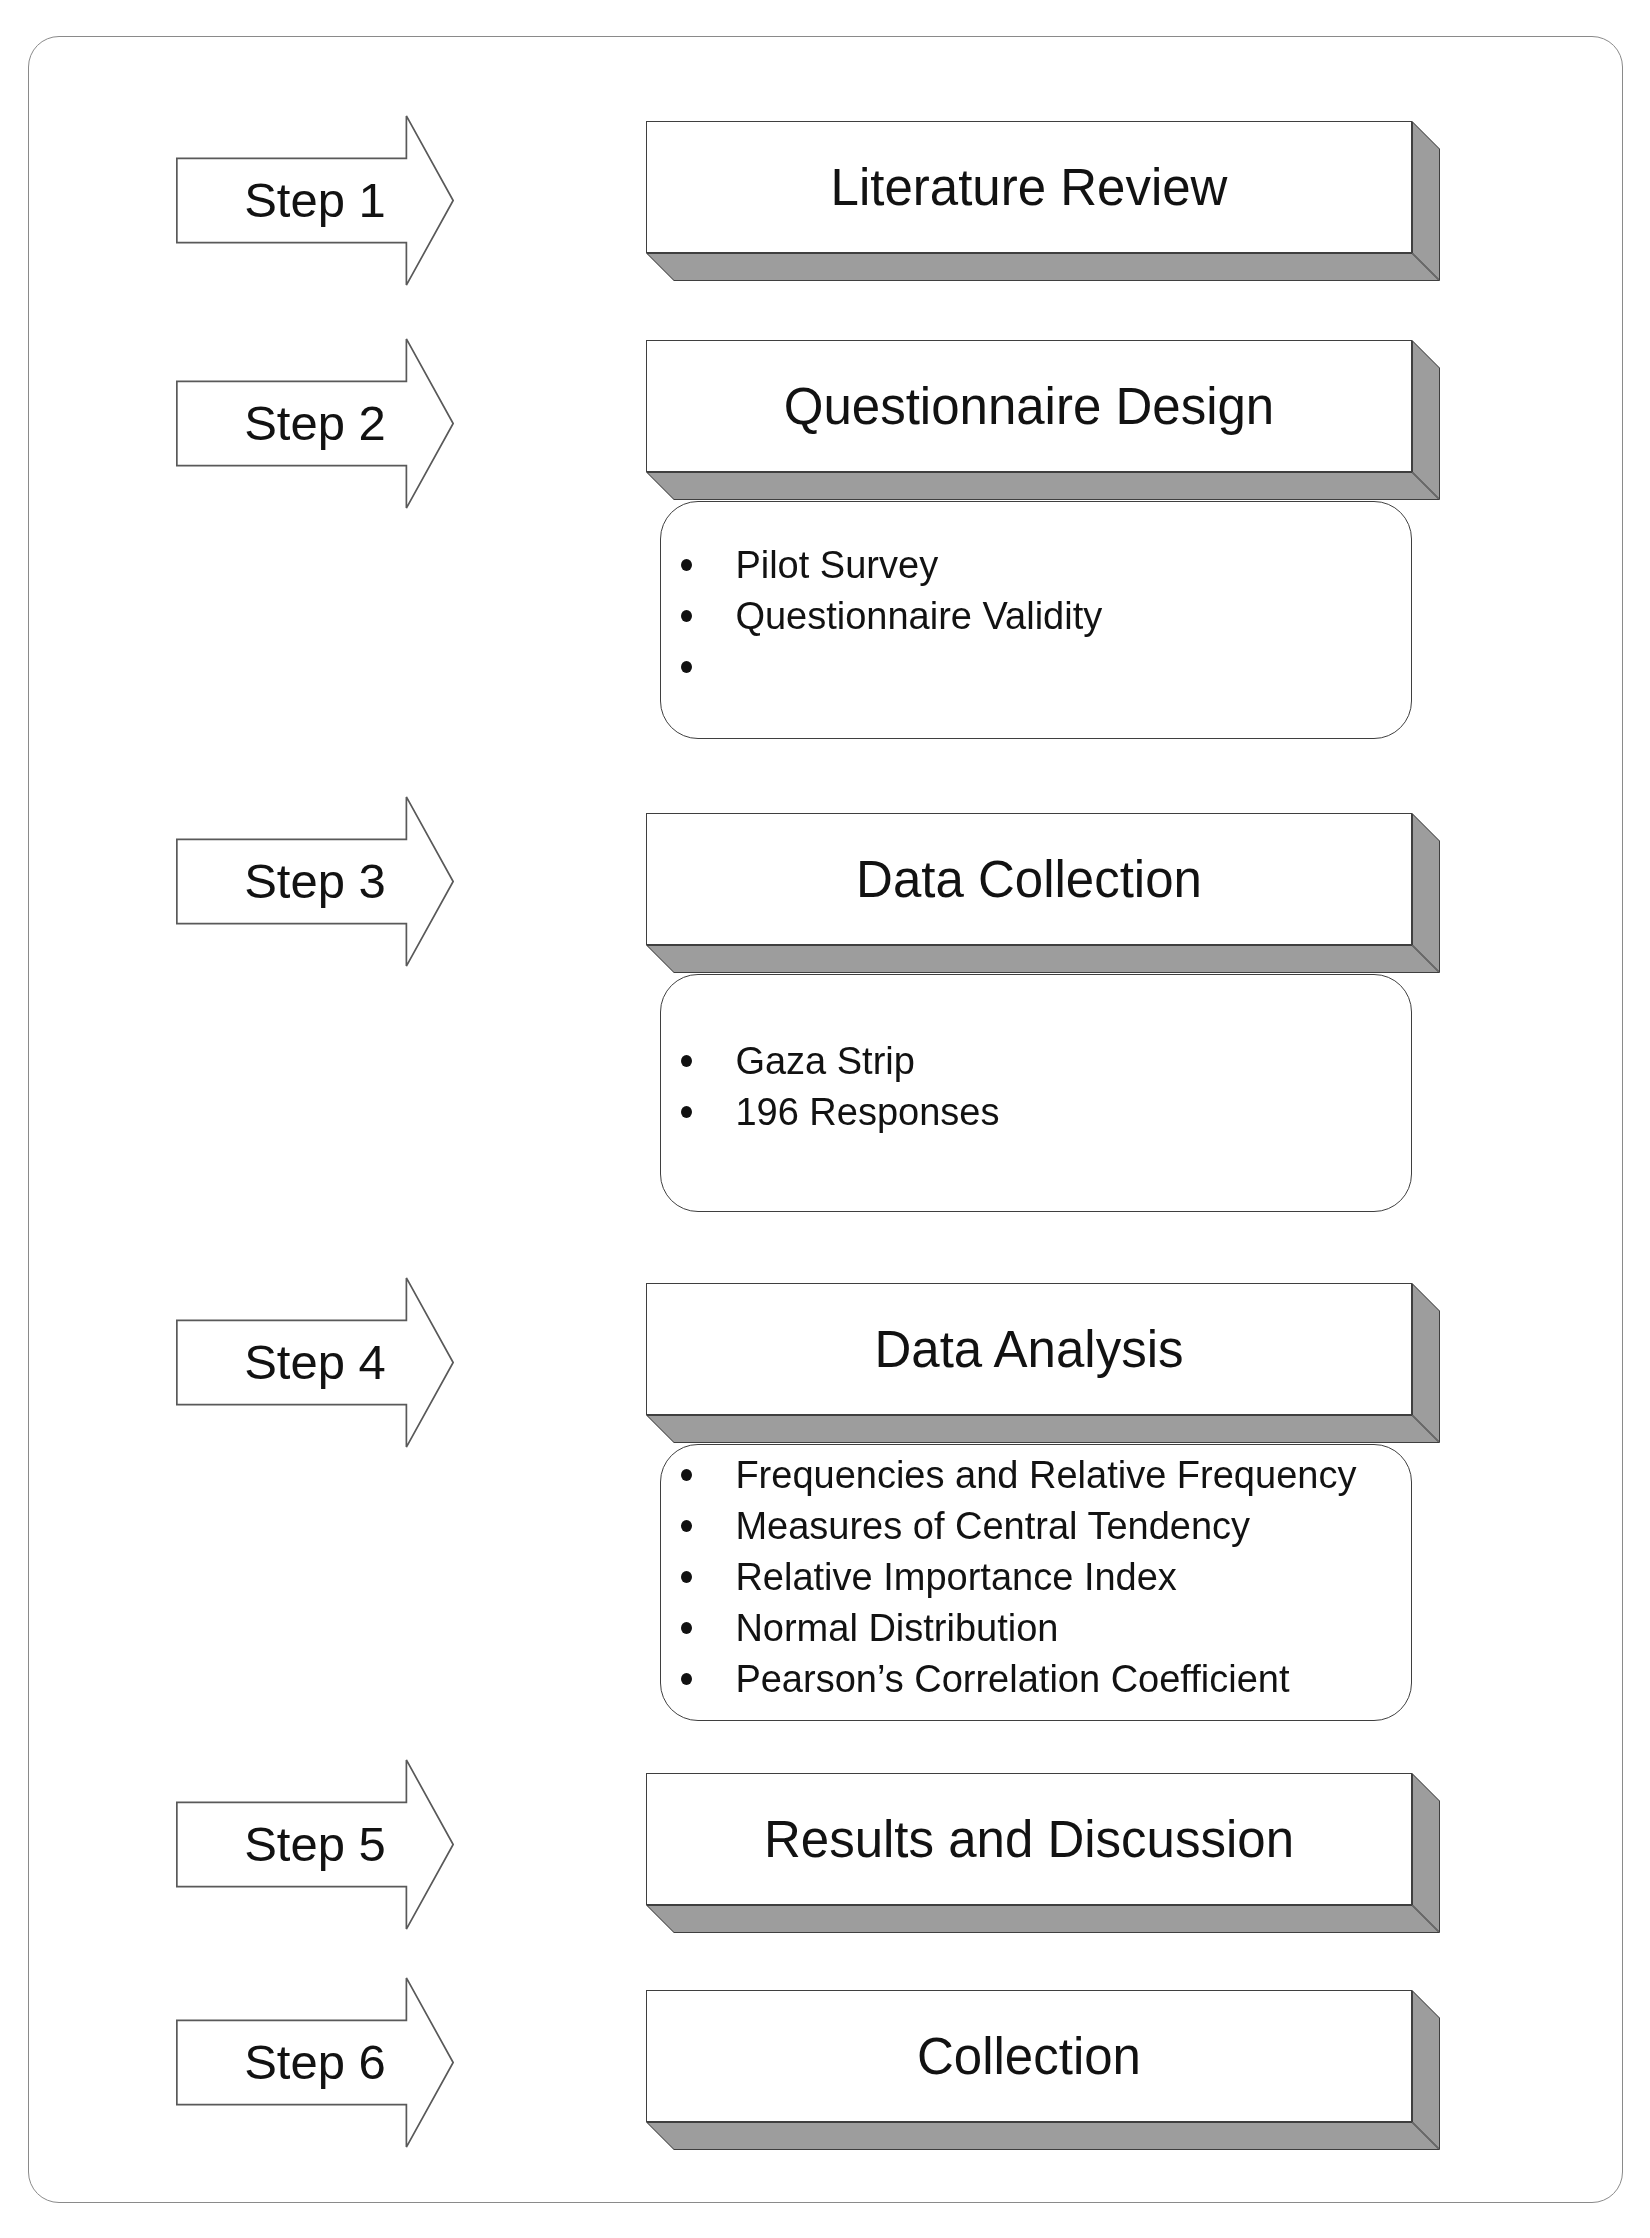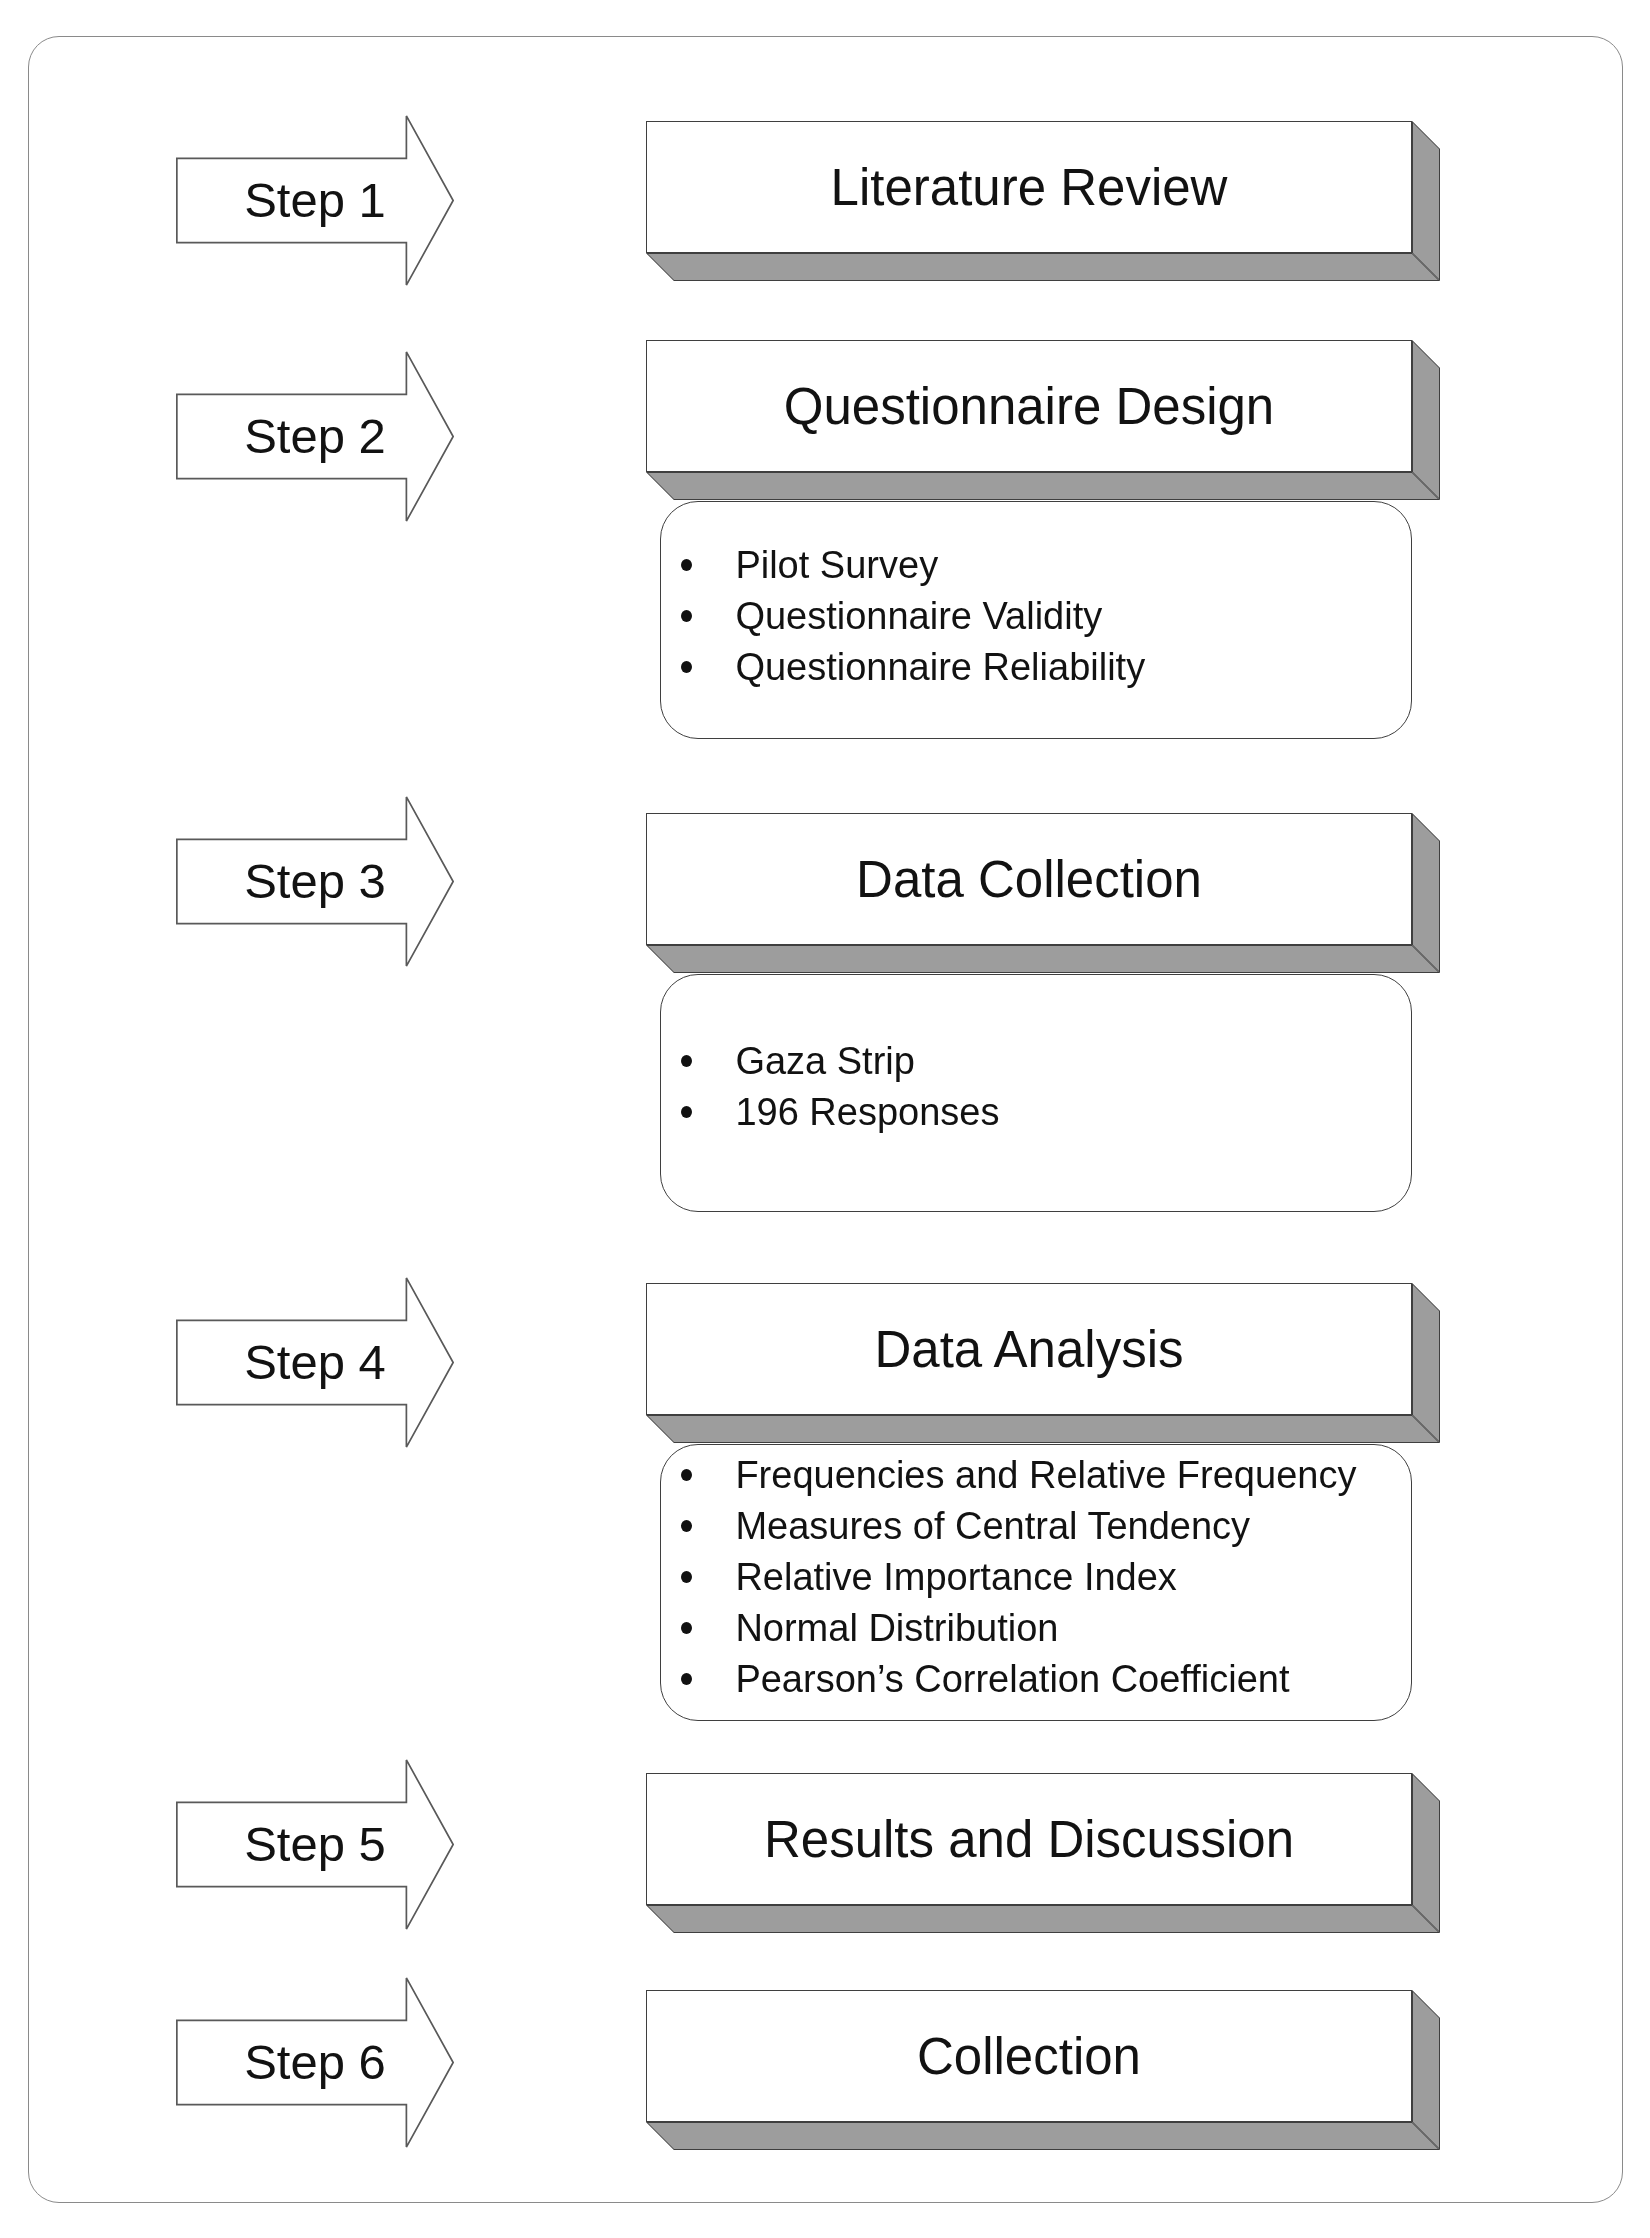--- a/index.html
+++ b/index.html
@@ -54,21 +54,21 @@
 
 <div class="canvas">
   <div class="frame"></div>
 
   <div class="arrow" style="top:115px">
     <svg viewBox="0 0 327 201">
         <polygon points="1,51 271,51 271,1 326,100.5 271,200 271,150 1,150" fill="#ffffff" stroke="#595959" stroke-width="2"></polygon>
       </svg>
     <div class="lbl">Step 1</div>
   </div>
-  <div class="arrow" style="top:351px">
+  <div class="arrow" style="top:338px">
     <svg viewBox="0 0 327 201">
         <polygon points="1,51 271,51 271,1 326,100.5 271,200 271,150 1,150" fill="#ffffff" stroke="#595959" stroke-width="2"></polygon>
       </svg>
     <div class="lbl">Step 2</div>
   </div>
   <div class="arrow" style="top:796px">
     <svg viewBox="0 0 327 201">
         <polygon points="1,51 271,51 271,1 326,100.5 271,200 271,150 1,150" fill="#ffffff" stroke="#595959" stroke-width="2"></polygon>
       </svg>
     <div class="lbl">Step 3</div>
@@ -127,21 +127,20 @@
     <div class="row">
       <span class="dot"></span>
       <span class="btxt">Pilot Survey</span>
     </div>
     <div class="row">
       <span class="dot"></span>
       <span class="btxt">Questionnaire Validity</span>
     </div>
     <div class="row">
       <span class="dot"></span>
-      <span class="btxt">Questionnaire Reliability</span>
     </div>
   </div>
 
   <div class="note" style="top:974px;height:238px;padding-top:60px">
     <div class="row">
       <span class="dot"></span>
       <span class="btxt">Gaza Strip</span>
     </div>
     <div class="row">
       <span class="dot"></span>

